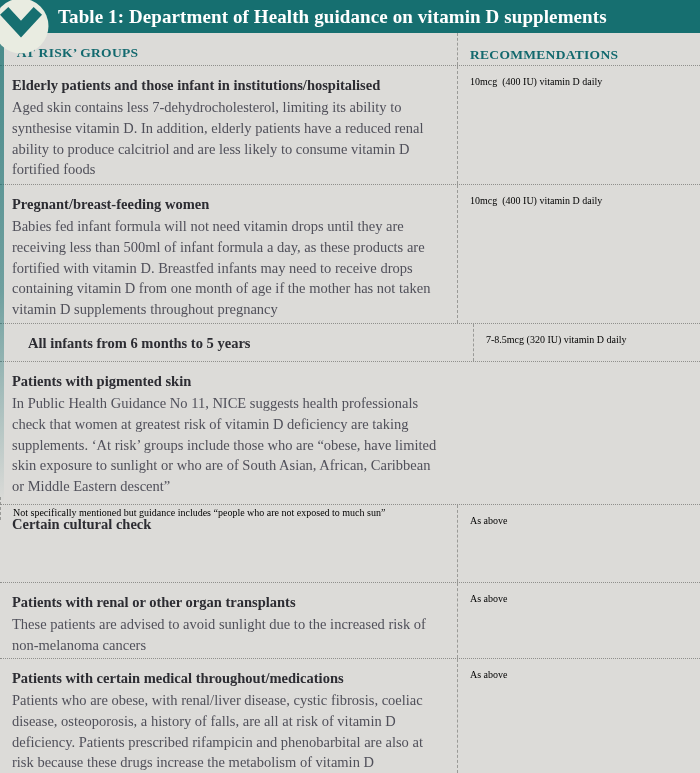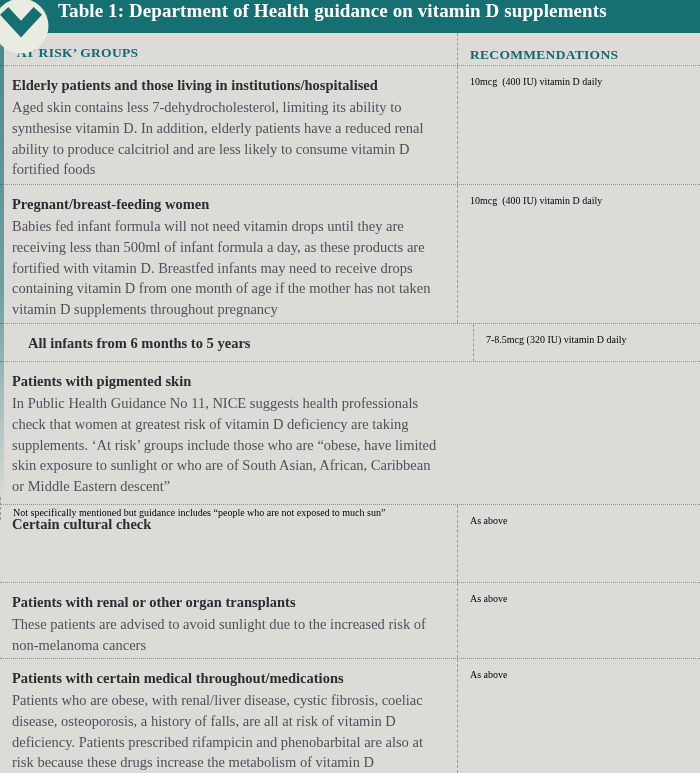--- a/index.html
+++ b/index.html
@@ -10,20 +10,21 @@
     background: #dcdbd8;
     overflow: hidden;
     font-family: "Liberation Serif", serif;
     -webkit-font-smoothing: antialiased;
   }
   .banner {
     position: relative;
     height: 33px;
     background: #166f70;
     display: flex;
+    align-items: center;
   }
   .banner-title {
     color: #ffffff;
     font-weight: bold;
     font-size: 19px;
     margin-left: 58px;
     letter-spacing: 0.1px;
     white-space: nowrap;
   }
   .logo {
@@ -111,21 +112,21 @@
 
   <div class="table">
 
     <div class="hdr-row">
       <div class="cell-left">‘AT RISK’ GROUPS</div>
       <div class="cell-right">RECOMMENDATIONS</div>
     </div>
 
     <div class="row r1">
       <div class="cell-left">
-        <div class="row-title">Elderly patients and those living in institutions/hospitalised</div>
+        <div class="row-title">Elderly patients and those infant in institutions/hospitalised</div>
         <div class="row-desc">Aged skin contains less 7-dehydrocholesterol, limiting its ability to synthesise vitamin D. In addition, elderly patients have a reduced renal ability to produce calcitriol and are less likely to consume vitamin D fortified foods</div>
       </div>
       <div class="cell-right">10mcg  (400 IU) vitamin D daily</div>
     </div>
 
     <div class="row r2">
       <div class="cell-left">
         <div class="row-title">Pregnant/breast-feeding women</div>
         <div class="row-desc">Babies fed infant formula will not need vitamin drops until they are receiving less than 500ml of infant formula a day, as these products are fortified with vitamin D. Breastfed infants may need to receive drops containing vitamin D from one month of age if the mother has not taken vitamin D supplements throughout pregnancy</div>
       </div>

